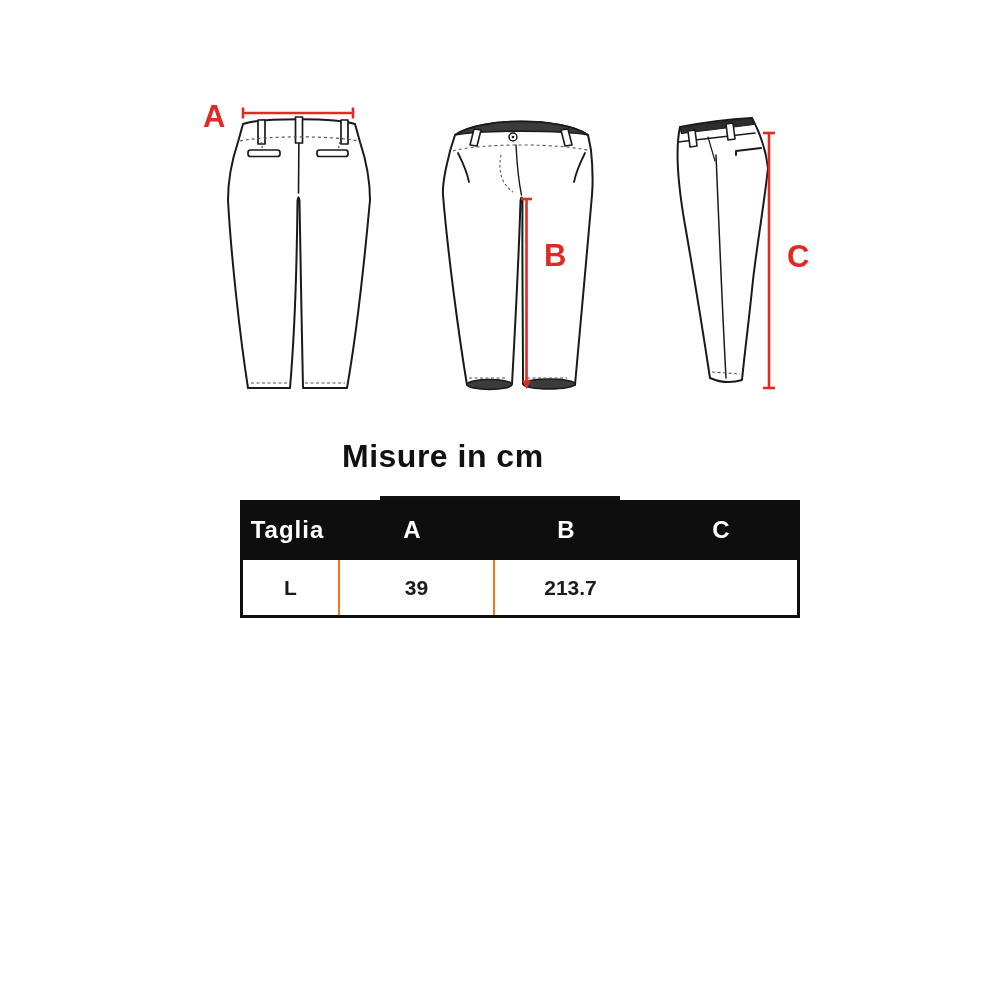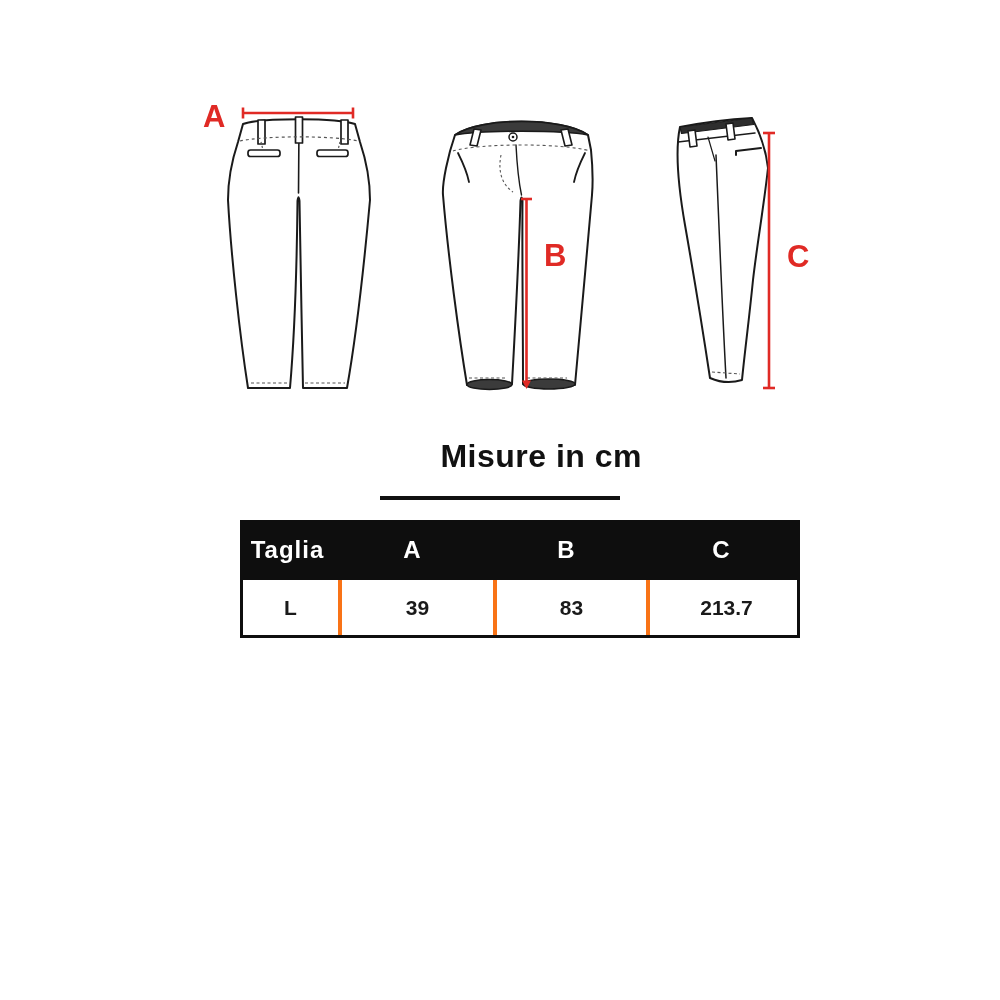--- a/index.html
+++ b/index.html
@@ -7,45 +7,45 @@
     width:1000px;height:1000px;background:#ffffff;position:relative;overflow:hidden;
     font-family:"Liberation Sans", sans-serif;color:#1a1a1a;
   }
   .canvas{position:absolute;inset:0;}
   .sketch{position:absolute;}
   .measure-letter{
     position:absolute;font-weight:800;font-size:31px;line-height:1;
     color:#e02a25;letter-spacing:0;
   }
   .guide-title{
-    position:absolute;left:342px;top:438px;width:300px;text-align:right;
+    position:absolute;left:342px;top:438px;width:300px;text-align:left;
     font-size:32px;font-weight:800;color:#111111;letter-spacing:0.5px;
   }
   .title-underline{
     position:absolute;left:380px;top:496px;width:240px;height:4px;background:#111111;
   }
-  .size-table{position:absolute;left:240px;top:520px;width:560px;}
+  .size-table{position:absolute;left:240px;top:500px;width:560px;}
   .size-table .header-row{
     display:grid;grid-template-columns:95px 155px 153px 157px;
     background:#0e0e0e;color:#ffffff;height:60px;align-items:center;
   }
   .size-table .header-row .cell{
     text-align:center;font-weight:800;font-size:24px;letter-spacing:1px;
   }
   .size-table .data-row{
     display:grid;grid-template-columns:95px 155px 153px 157px;
     height:58px;box-sizing:border-box;
     border-left:3px solid #0e0e0e;border-right:3px solid #0e0e0e;border-bottom:3px solid #0e0e0e;
     background:#ffffff;
   }
   .size-table .data-row .cell{
     display:flex;align-items:center;justify-content:center;
     font-weight:800;font-size:21px;box-sizing:border-box;
   }
-  .size-table .data-row .cell + .cell{border-left:4px solid #f97316;}
+  .size-table .data-row .cell + .cell{border-left:2px solid #f97316;}
 </style>
 </head>
 <body>
 
 <div class="canvas">
 
   <svg class="sketch" style="left:195px;top:95px;" width="180" height="310" viewBox="0 0 180 310">
 
     <g stroke="#e02a25" stroke-width="2.6" fill="none">
       <path d="M48,18 H158"></path>
@@ -187,18 +187,17 @@
   <div class="size-table">
     <div class="header-row">
       <div class="cell">Taglia</div>
       <div class="cell">A</div>
       <div class="cell">B</div>
       <div class="cell">C</div>
     </div>
     <div class="data-row">
       <div class="cell">L</div>
       <div class="cell">39</div>
-      <div class="cell">83</div>
       <div class="cell">213.7</div>
     </div>
   </div>
 
 </div>
 
 </body></html>

